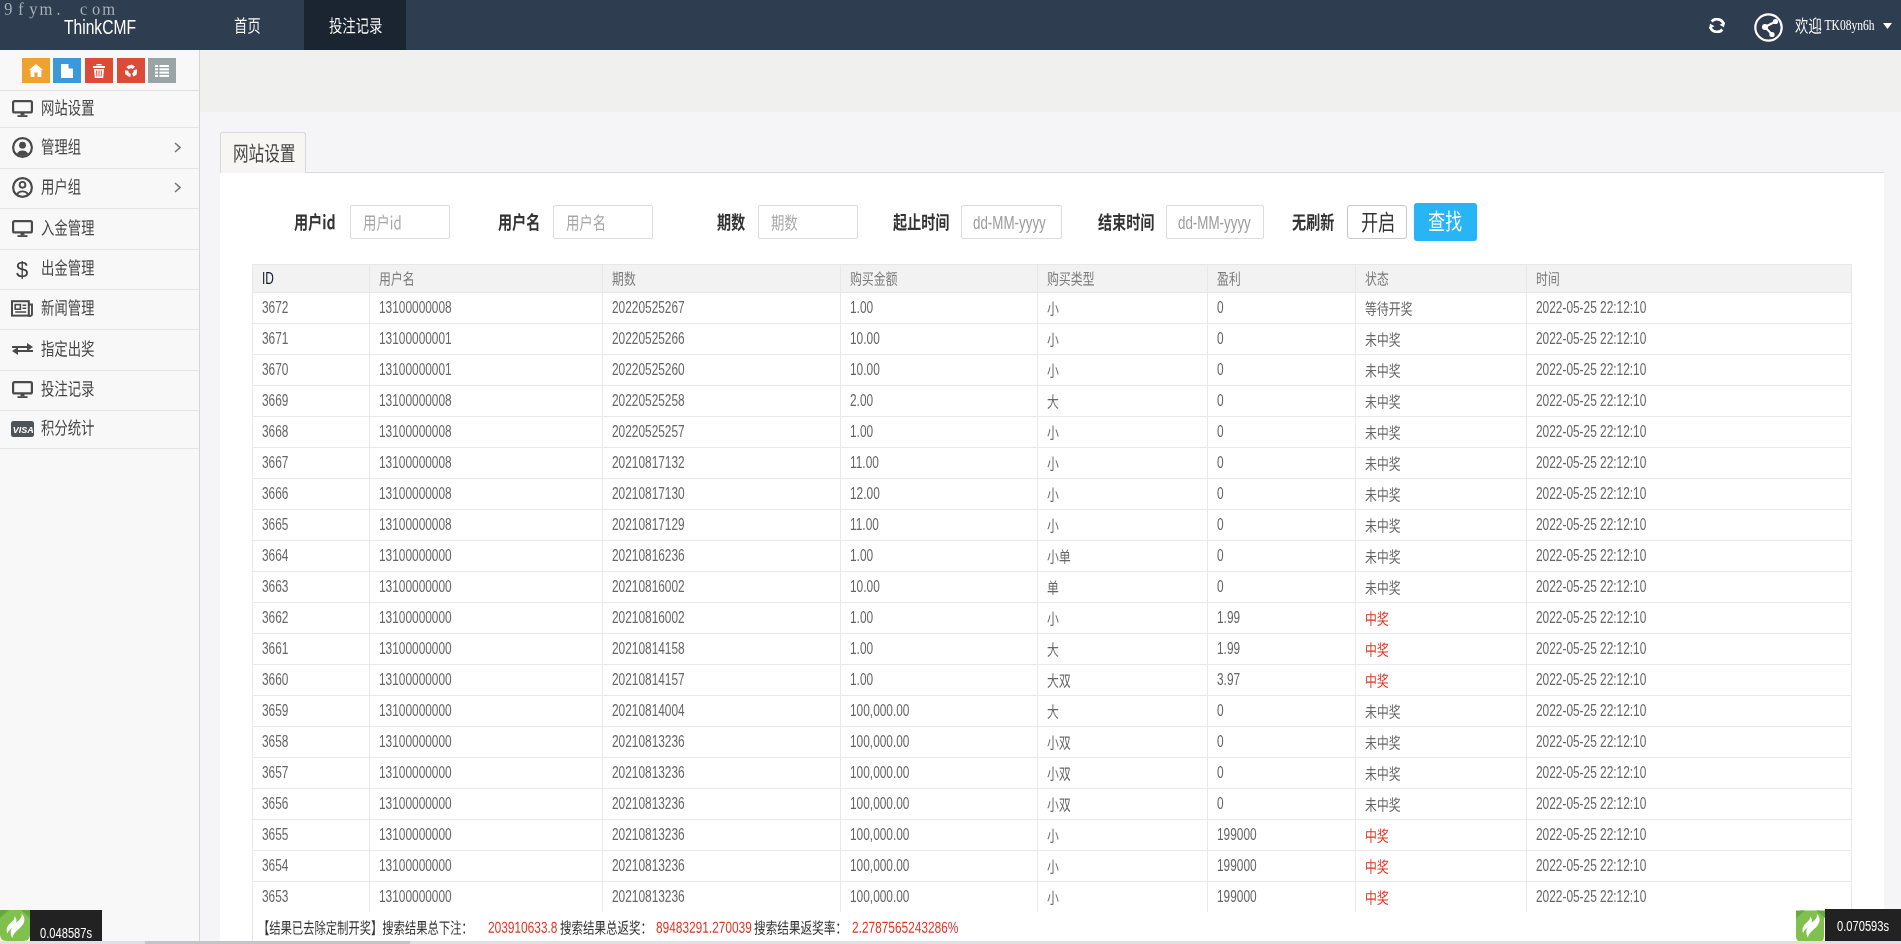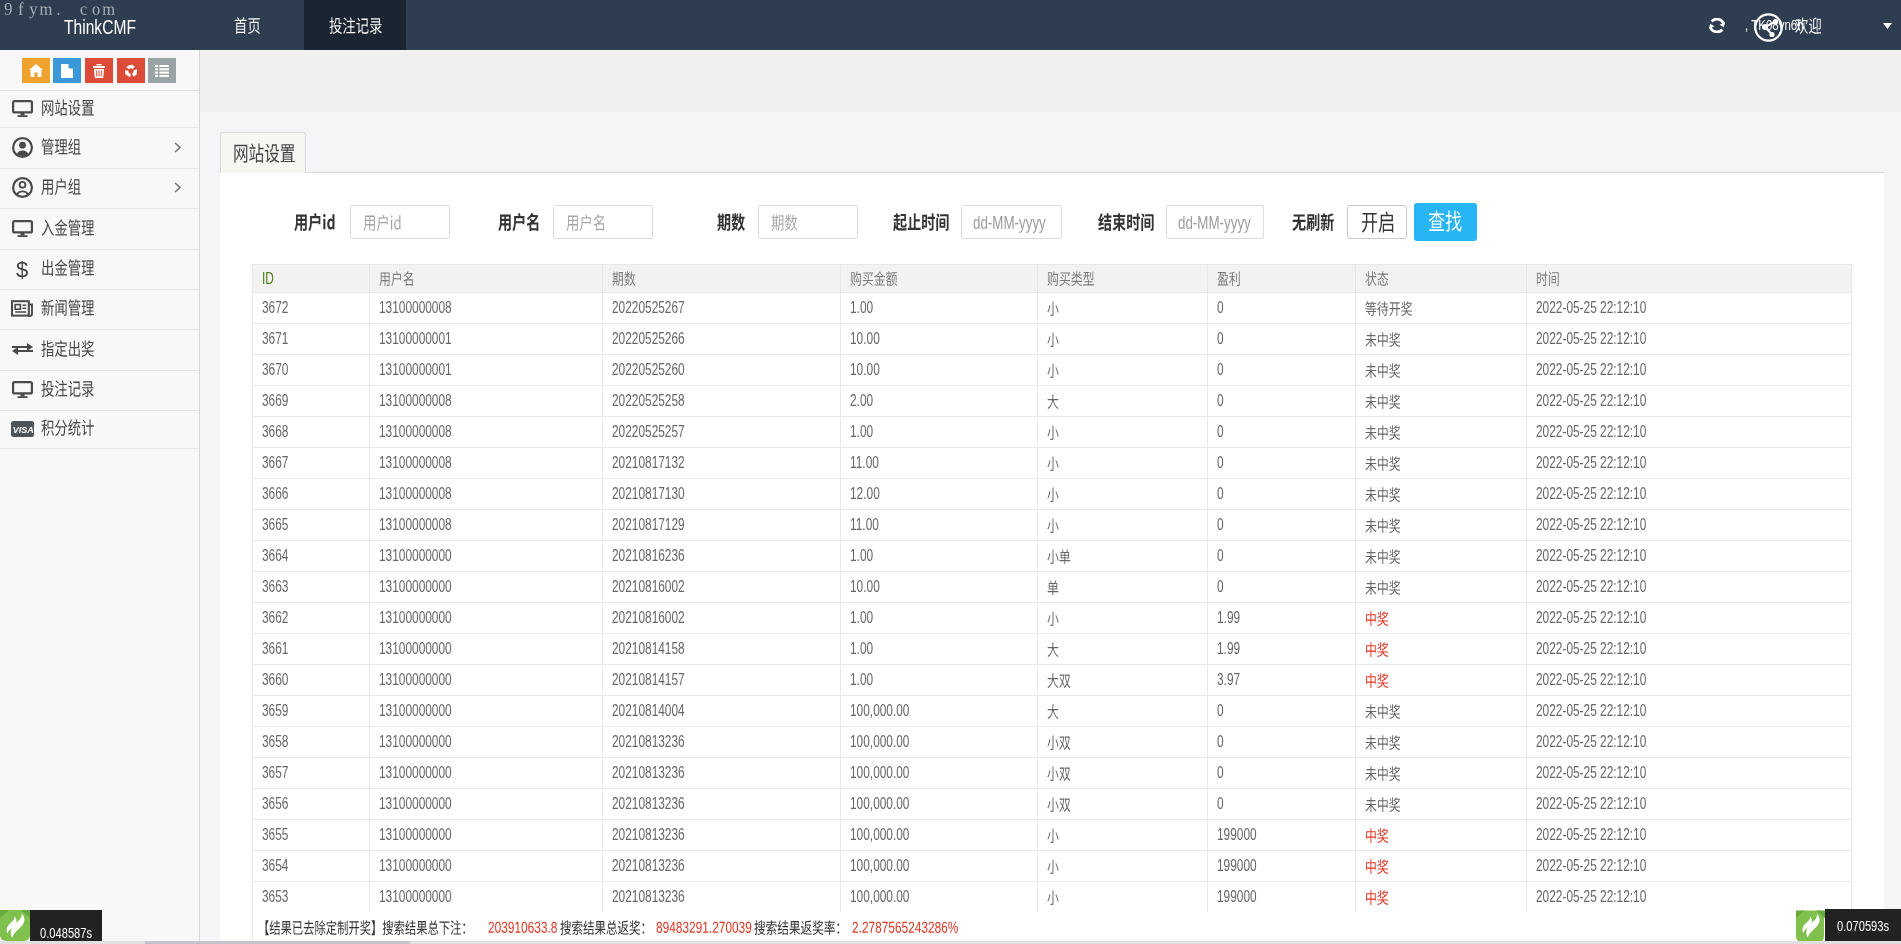--- a/index.html
+++ b/index.html
@@ -1,19 +1,19 @@
 <!DOCTYPE html>
 <html><head><meta charset="utf-8"><style>*{margin:0;padding:0;box-sizing:border-box}
 html,body{width:1901px;height:944px;overflow:hidden;background:#fff;font-family:"Liberation Sans",sans-serif;position:relative}
 .lx{display:inline-block;transform:scaleX(0.7426);transform-origin:0 50%;white-space:pre}
 .lxc{display:inline-block;transform:scaleX(0.7426);transform-origin:50% 50%;white-space:pre}
 svg{display:block}
 td svg,th svg,.fl svg{display:inline-block;vertical-align:middle}
 table.dt{position:absolute;left:252px;top:264px;width:1599px;border-collapse:collapse;table-layout:fixed;font-size:16px;color:#666}
-table.dt th{background:#f2f2f2;color:#4d7c0f;font-weight:normal;text-align:left;height:28px;padding:0 0 0 9px;border:1px solid #e7e7e7}
+table.dt th{background:#f2f2f2;color:#0f172a;font-weight:normal;text-align:left;height:28px;padding:0 0 0 9px;border:1px solid #e7e7e7}
 table.dt td{height:31px;padding:0 0 0 9px;border:1px solid #e9e9e9;white-space:nowrap;overflow:hidden}
 </style></head><body>
 <div style="position:absolute;left:200px;top:50px;width:1701px;height:62px;background:#f0f0ee"></div>
 <div style="position:absolute;left:200px;top:112px;width:1701px;height:832px;background:#f5f5f8"></div>
 <div style="position:absolute;left:0px;top:0px;width:1901px;height:50px;background:#2e3d4f"></div>
 <div style="position:absolute;left:304px;top:0px;width:102px;height:50px;background:#1b2531"></div>
 <div style="position:absolute;left:64px;top:16px;"><span class="lx" style="font-size:21px;font-weight:normal;color:#fff;line-height:21px">ThinkCMF</span></div>
 <div style="position:absolute;left:233.5px;top:17px;">
     <svg width="27.23" height="18" fill="#fff" style="overflow:visible;">
       <use href="#nav_sy"></use>
@@ -39,21 +39,21 @@
 <circle cx="11" cy="14" r="3" fill="#fff"></circle>
       <circle cx="21.5" cy="8.5" r="2.6" fill="#fff"></circle>
       <circle cx="18" cy="21.5" r="2.6" fill="#fff"></circle>
     </svg>
   </div>
 <div style="position:absolute;left:1795px;top:17px;">
     <svg width="27.23" height="18" fill="#fff" style="overflow:visible;">
       <use href="#wel"></use>
     </svg>
   </div>
-<div style="position:absolute;left:1745px;top:14px;"><span class="lx" style="font-size:15.5px;color:#fff;line-height:22px">, TK08yn6h</span></div>
+<div style="position:absolute;left:1819px;top:14px;font-family:Liberation Serif, serif;"><span class="lx" style="font-size:15.5px;color:#fff;line-height:22px">, TK08yn6h</span></div>
 <div style="position:absolute;left:1883px;top:23px;">
     <svg width="9" height="6">
       <path d="M0 0 L9 0 L4.5 6 Z" fill="#fff"></path>
     </svg>
   </div>
 <div style="position:absolute;left:2px;top:1px;">
     <svg width="112.95" height="17.5" fill="#a9b1b9" style="overflow:visible">
       <path transform="translate(2.12,13.65) scale(0.008118,-0.008545)" d="M66 932Q66 1134 179.0 1245.0Q292 1356 498 1356Q727 1356 833.5 1191.0Q940 1026 940 674Q940 337 803.0 158.5Q666 -20 418 -20Q255 -20 119 14V246H184L219 102Q251 87 305.0 75.0Q359 63 414 63Q574 63 660.0 203.5Q746 344 755 617Q603 532 446 532Q269 532 167.5 637.5Q66 743 66 932ZM500 1276Q250 1276 250 928Q250 775 310.0 702.0Q370 629 496 629Q625 629 756 682Q756 989 695.5 1132.5Q635 1276 500 1276Z"></path>
       <path transform="translate(16.06,13.65) scale(0.008118,-0.008545)" d="M225 856H63V905L225 944V1010Q225 1218 307.5 1330.0Q390 1442 539 1442Q616 1442 682 1423V1218H633L588 1341Q554 1362 506 1362Q443 1362 417.0 1306.0Q391 1250 391 1096V940H641V856H391V78L594 45V0H86V45L225 78Z"></path>
       <path transform="translate(27.22,13.65) scale(0.008118,-0.008545)" d="M199 -442Q121 -442 45 -424V-221H92L125 -317Q156 -340 211 -340Q263 -340 307.0 -310.0Q351 -280 387.5 -221.0Q424 -162 479 -10L121 870L25 895V940H461V895L313 868L567 211L813 870L666 895V940H1016V895L918 874L551 -59Q486 -224 438.0 -296.0Q390 -368 332.0 -405.0Q274 -442 199 -442Z"></path>

